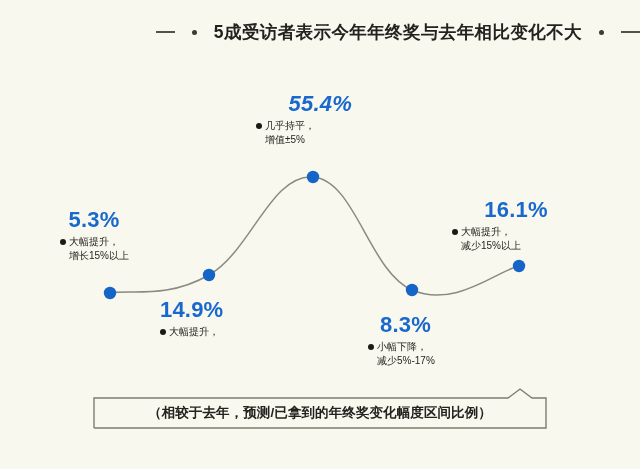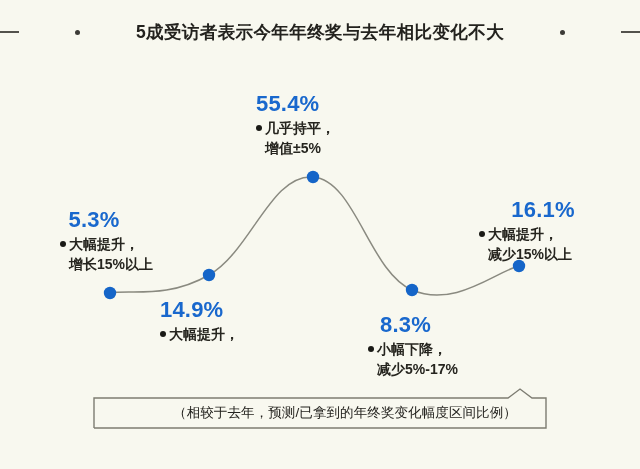--- a/index.html
+++ b/index.html
@@ -24,21 +24,21 @@
   }
 
   
   .title-bar {
     position: absolute;
     left: 0;
     top: 20px;
     width: 640px;
     display: flex;
     align-items: center;
-    justify-content: space-between;
+    justify-content: flex-end;
     gap: 17px;
   }
   .title-dash {
     display: inline-block;
     width: 19px;
     height: 2px;
     background: #53524c;
   }
   .title-dot {
     display: inline-block;
@@ -71,22 +71,22 @@
   }
   .callout .pct {
     font-size: 22px;
     font-weight: 700;
     color: #1968cd;
     letter-spacing: 0.2px;
     line-height: 1.1;
     margin-bottom: 3px;
   }
   .callout .desc {
-    font-size: 14px;
-    font-weight: 700;
+    font-size: 10px;
+    font-weight: 400;
     color: #26251f;
     line-height: 1.42;
   }
   .callout .desc .bullet {
     display: inline-block;
     width: 6px;
     height: 6px;
     border-radius: 50%;
     background: #1a1a16;
     vertical-align: middle;
@@ -97,48 +97,47 @@
     display: block;
     padding-left: 9px;
   }
 
   
   #callout-0 { left: 60px;  top: 208px; }
   #callout-0 .pct { text-align: center; width: 68px; }
   #callout-1 { left: 160px; top: 298px; }
   #callout-1 .pct { text-align: left; width: 92px; }
   #callout-2 { left: 256px; top: 92px; }
-  #callout-2 .pct { text-align: left; width: 96px; }
+  #callout-2 .pct { text-align: right; width: 96px; font-style: italic; }
   #callout-3 { left: 368px; top: 313px; }
   #callout-3 .pct { text-align: left; width: 86px; padding-left: 12px;}
-  #callout-4 { left: 479px; top: 198px; }
+  #callout-4 { left: 452px; top: 198px; }
   #callout-4 .pct { text-align: center; width: 96px; padding-left: 16px;}
 
   
   #footnote {
     position: absolute;
     left: 93px;
     top: 398px;
     width: 454px;
     height: 30px;
   }
   #footnote .fn-text {
     position: absolute;
     left: 0; top: 0;
     width: 454px;
     height: 30px;
     display: flex;
     align-items: center;
     justify-content: center;
     font-size: 13.5px;
-    font-weight: 400;
+    font-weight: 700;
     color: #23221e;
     white-space: nowrap;
     letter-spacing: 0.1px;
-    padding-left: 25px;
   }
   #footnote svg { position: absolute; left: 0; top: -10px; }
 </style>
 </head>
 <body>
 
 <div id="chart-root">
 
   <div class="title-bar">
     <span class="title-dash"></span>

